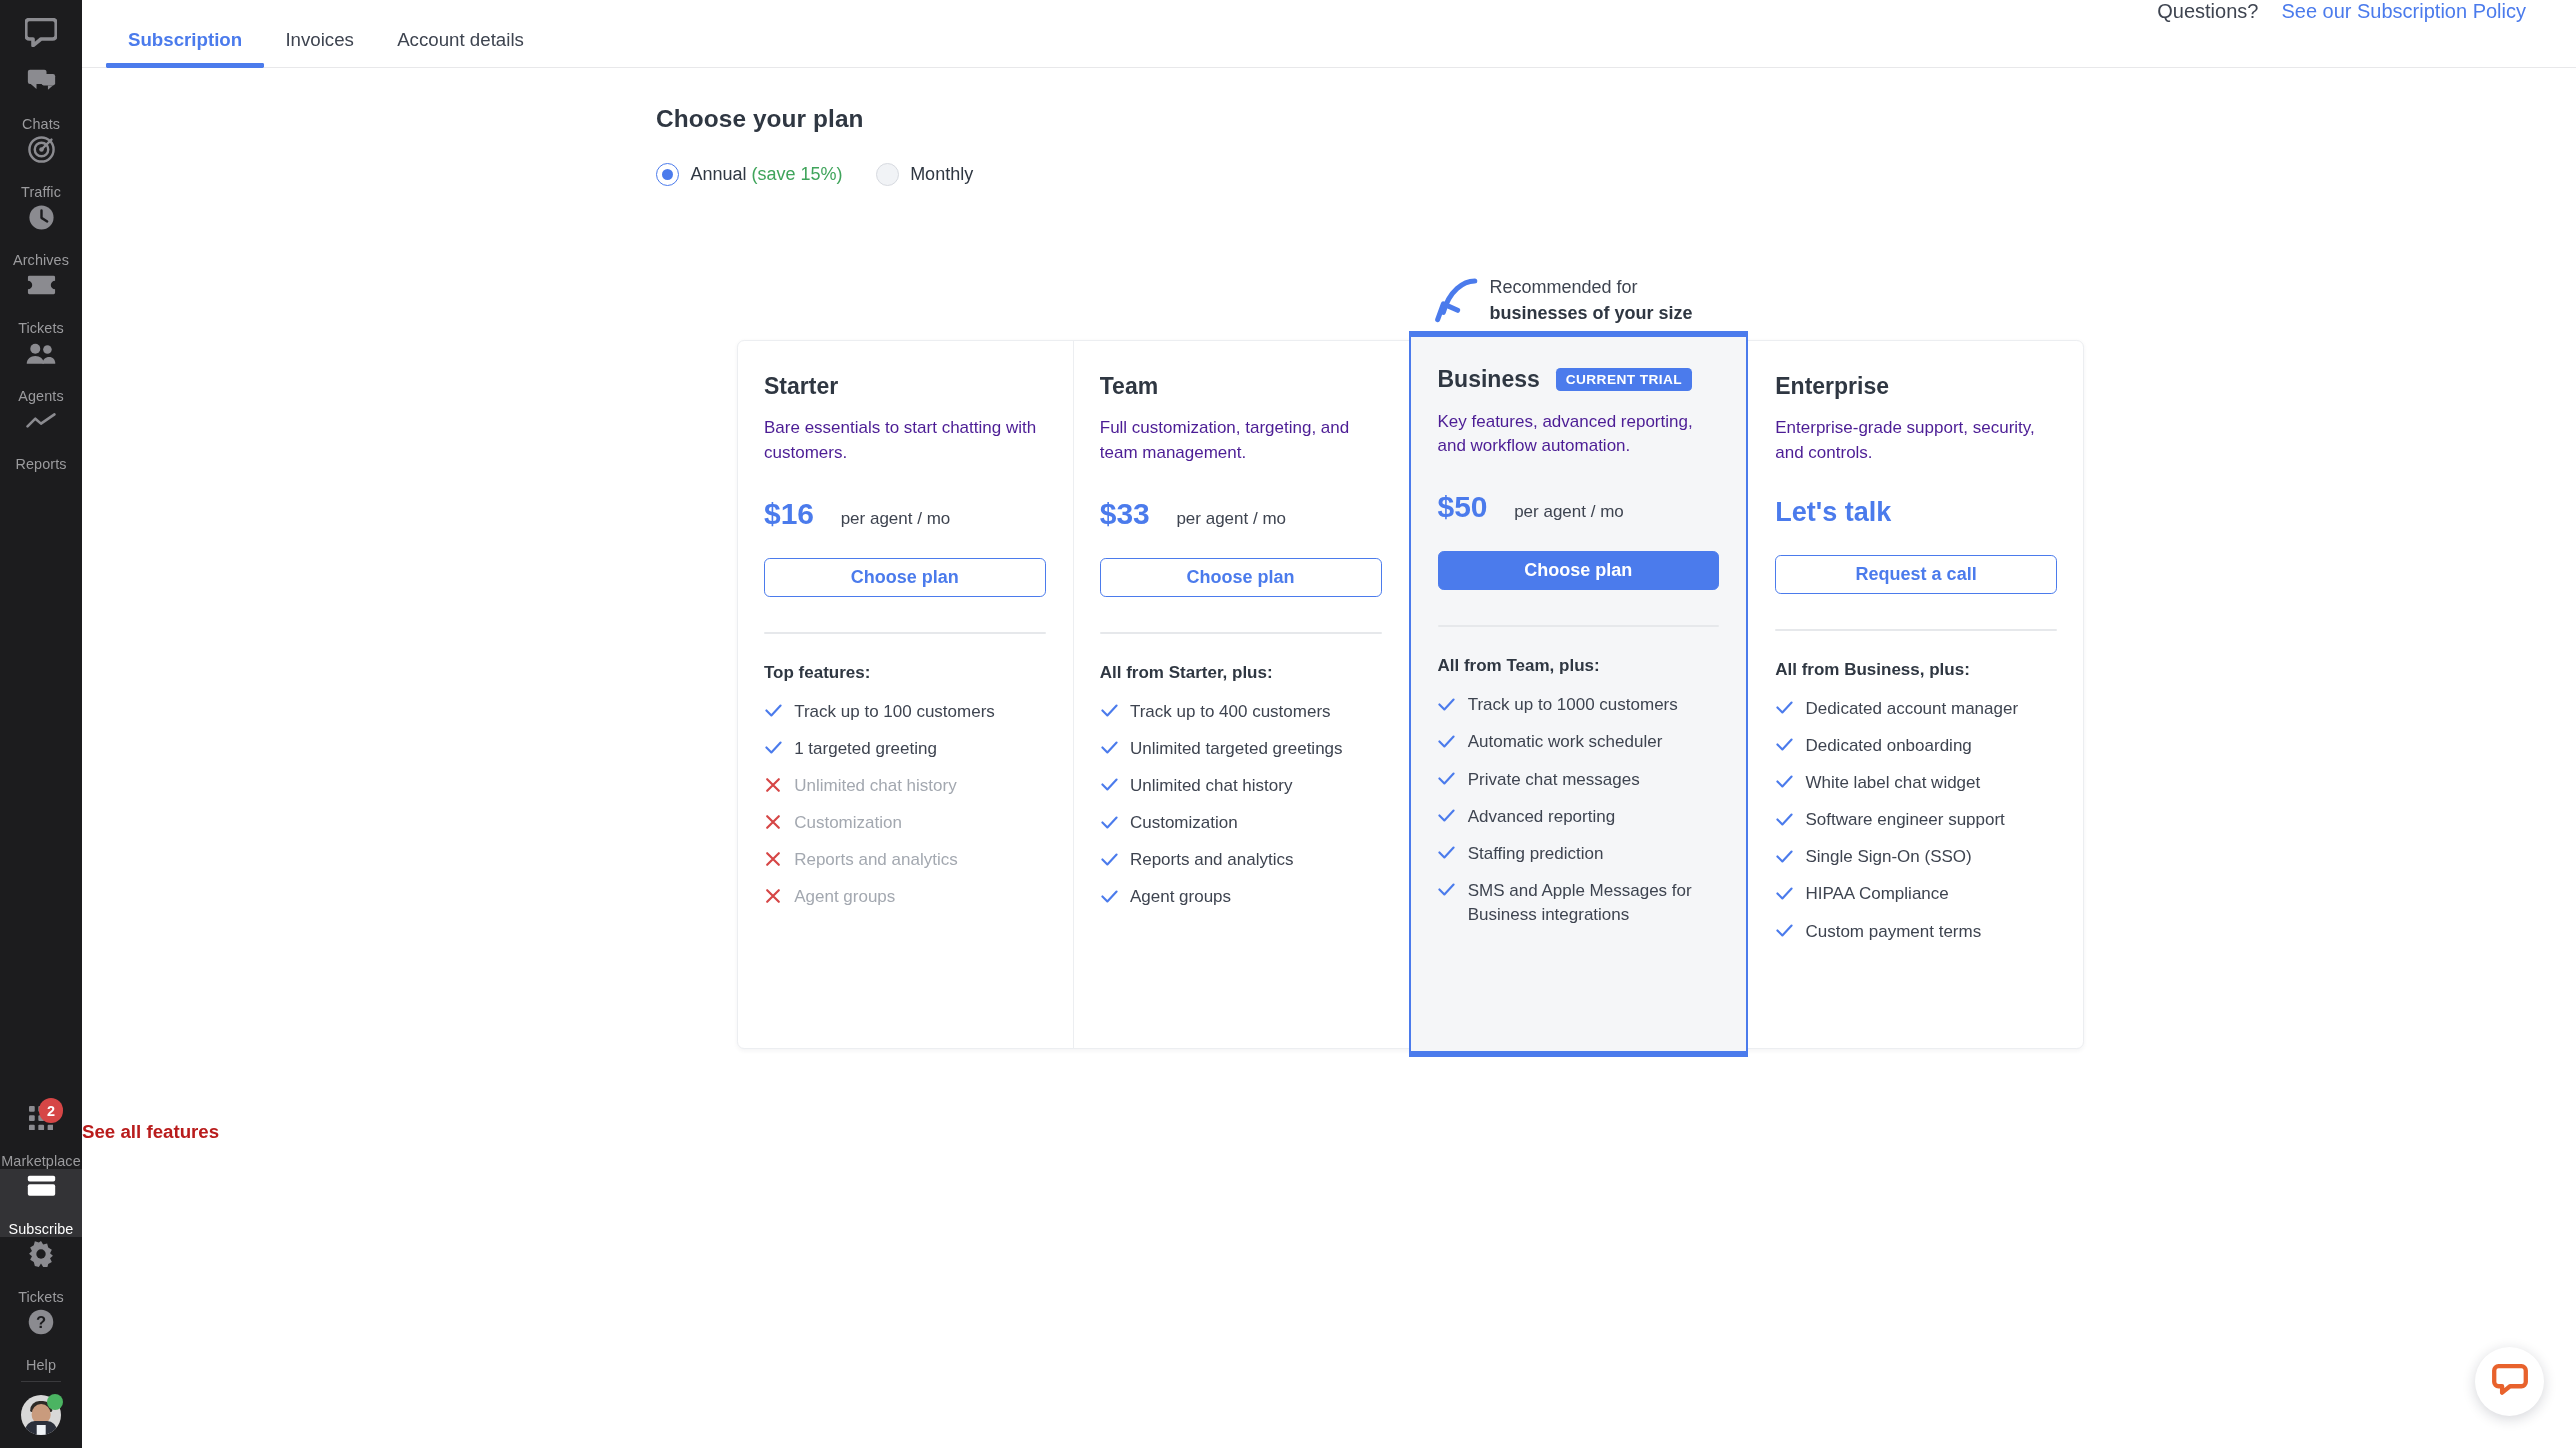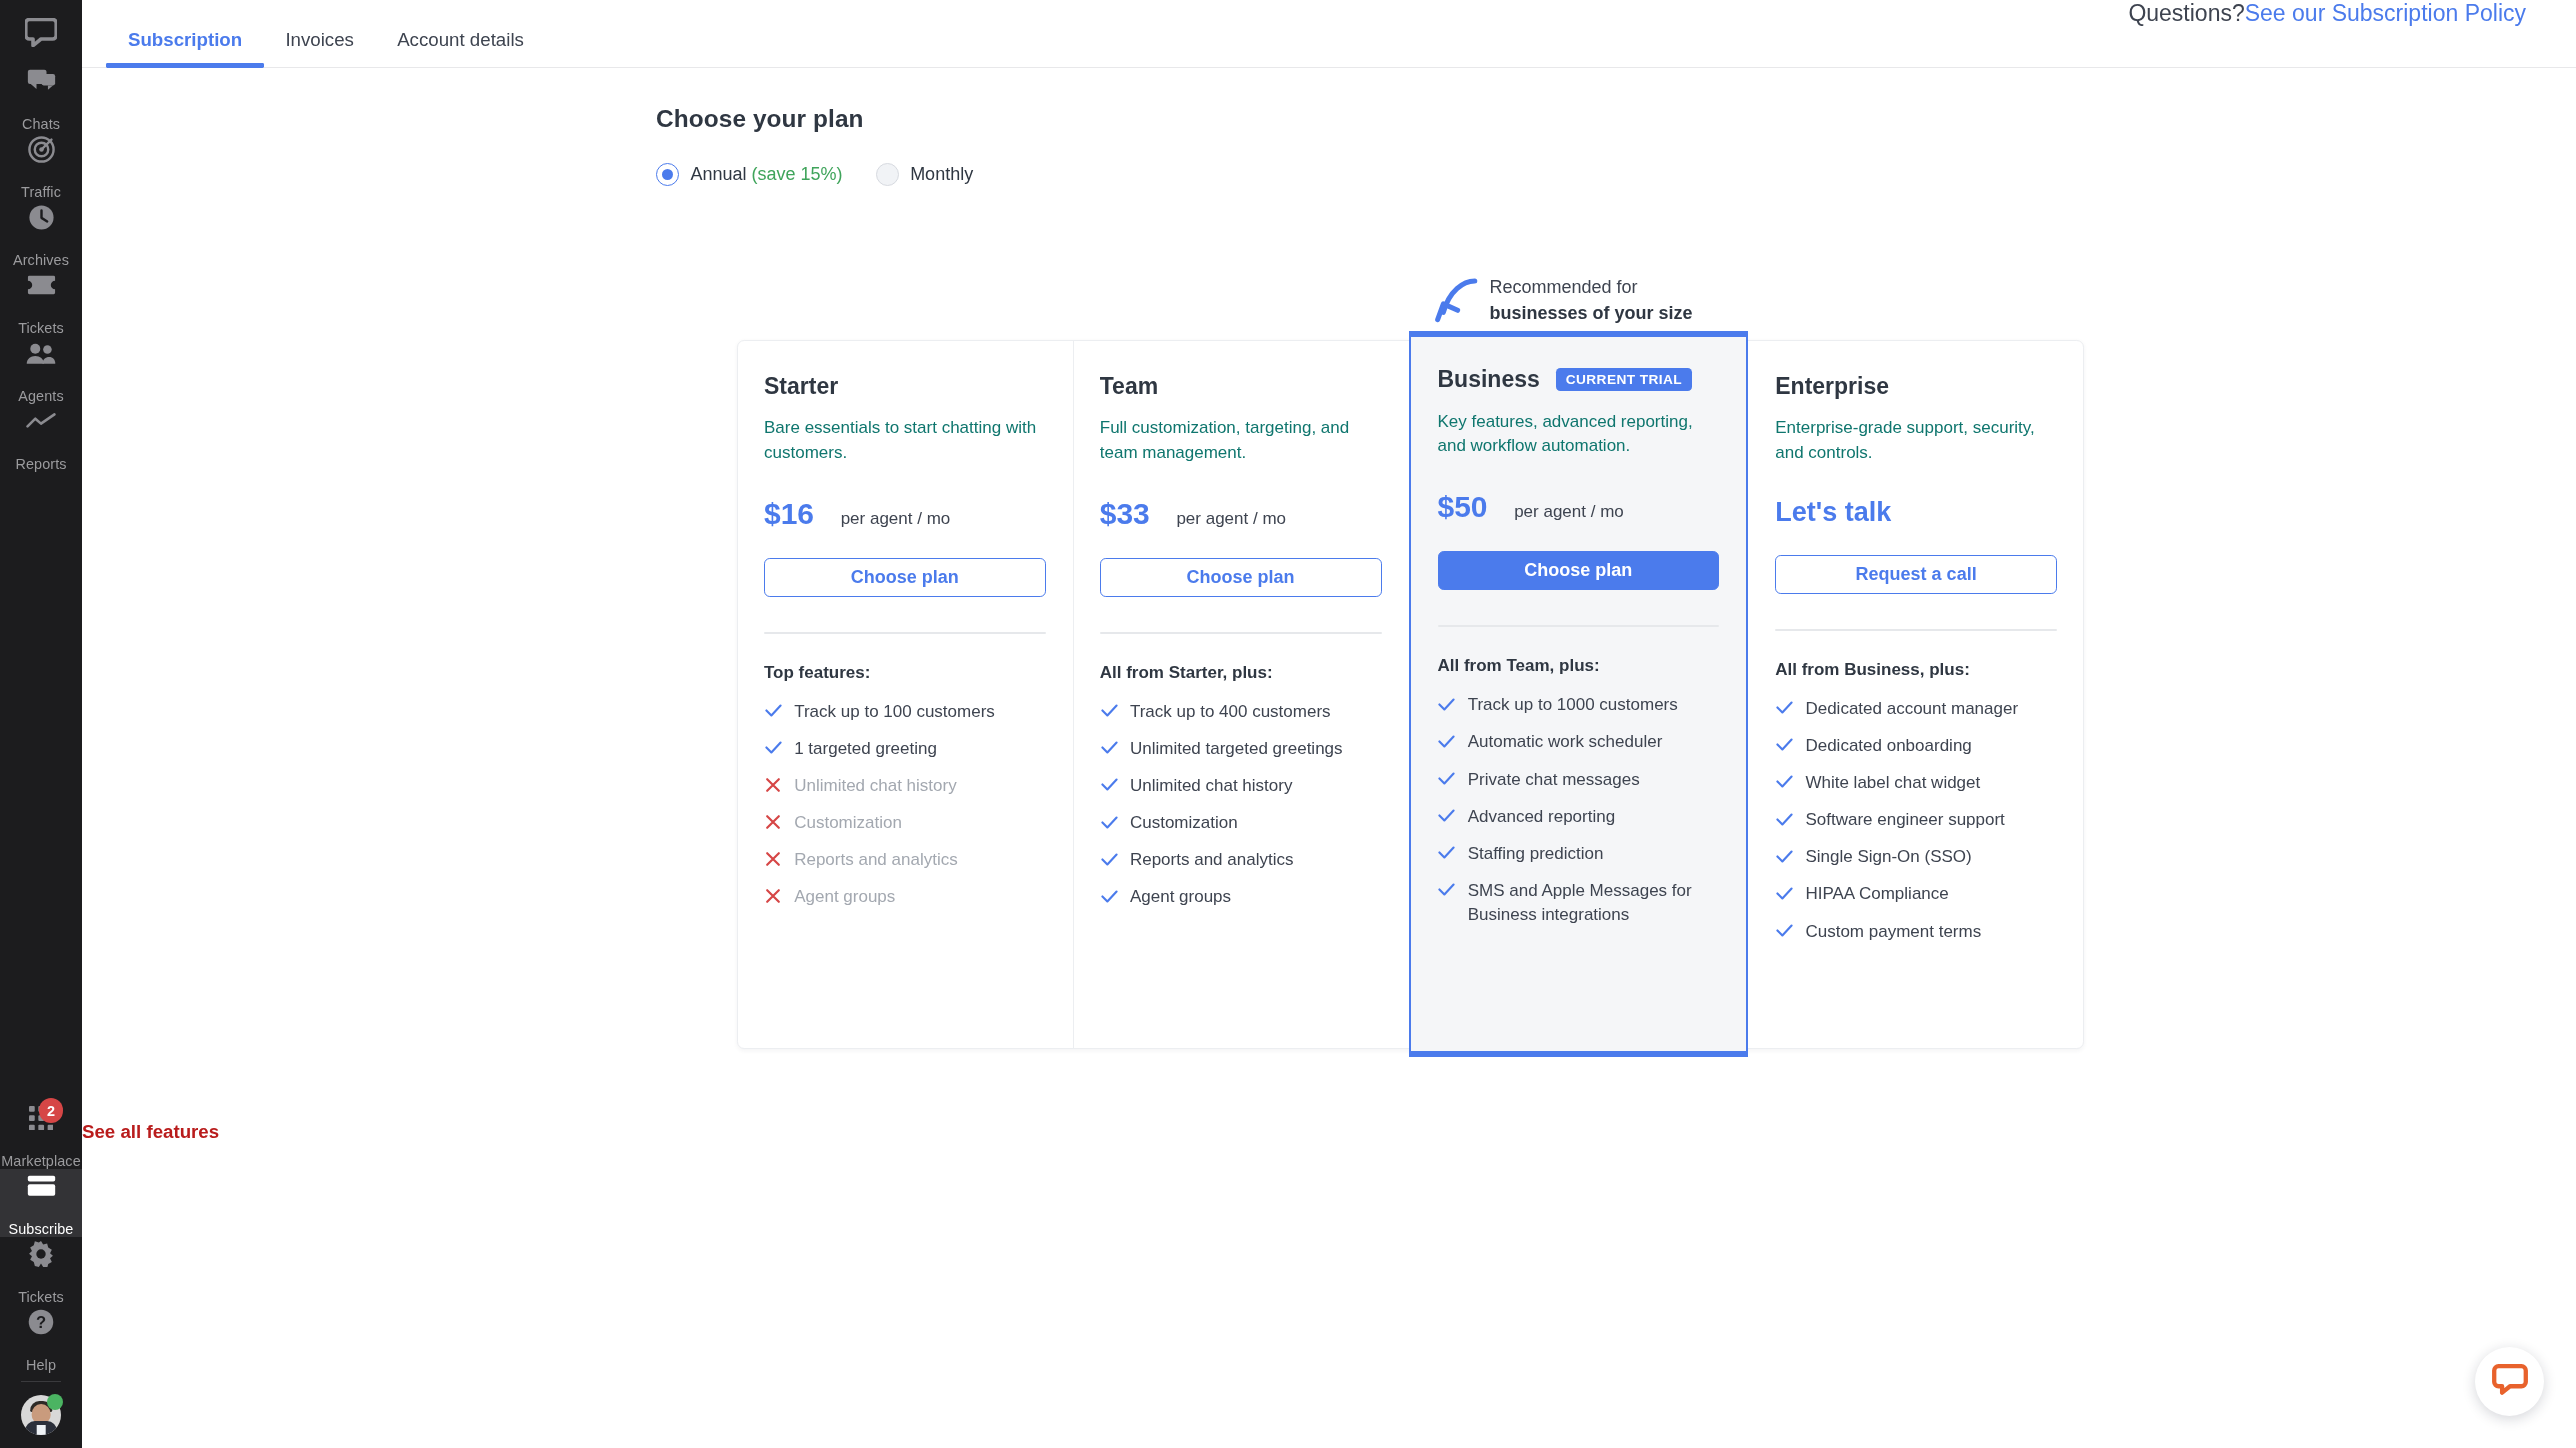--- a/index.html
+++ b/index.html
@@ -95,22 +95,22 @@
     padding: 0 21.6px 17px 21.6px;
     font-size: 18.7px; color: #3e4450; cursor: pointer;
     position: relative; line-height: 1;
   }
   .tab.active { color: #4b7bec; font-weight: bold; }
   .tab.active::after {
     content: ""; position: absolute; left: 0; right: 0; bottom: -1.4px;
     height: 5px; background: #4b7bec; border-radius: 1.4px;
   }
   .questions {
-    font-size: 23px; color: #3e4450; padding-bottom: 20px;
-    display: flex; gap: 0; align-items: baseline;
+    font-size: 20px; color: #3e4450; padding-bottom: 20px;
+    display: flex; gap: 23px; align-items: baseline;
   }
   .questions a { color: #4b7bec; text-decoration: none; cursor: pointer; }
 
   
   .content { position: relative; padding-top: 37px; }
   .page-title {
     font-size: 24.4px; font-weight: bold; color: #2f3742;
     margin-left: 574px; letter-spacing: 0.1px;
   }
   .billing-toggle {
@@ -173,21 +173,21 @@
   .col.featured::before { display: none; }
 
   .plan-head { display: flex; align-items: center; gap: 16px; min-height: 32px; }
   .plan-name { font-size: 23px; font-weight: bold; color: #2f3742; line-height: 1; }
   .trial-badge {
     background: #4b7bec; color: #fff; font-size: 13.7px; font-weight: bold;
     letter-spacing: 0.4px; padding: 5px 10px 4.3px 10px; border-radius: 4.3px;
     line-height: 1; white-space: nowrap;
   }
   .plan-desc {
-    margin-top: 14.4px; font-size: 17px; color: #0f766e;
+    margin-top: 14.4px; font-size: 17px; color: #4c1d95;
     line-height: 1.45; max-width: 302px;
   }
   .price-row { margin-top: 33px; display: flex; align-items: baseline; gap: 8.6px; }
   .price { font-size: 30px; font-weight: bold; color: #4b7bec; line-height: 1; }
   .price-unit { font-size: 17px; color: #3e4450; margin-left: 18px; }
   .lets-talk { margin-top: 33px; font-size: 27px; font-weight: bold; color: #4b7bec; line-height: 1; }
 
   .plan-btn {
     margin-top: 29px; width: 100%; height: 39px;
     border: 1.4px solid #4b7bec; border-radius: 5.8px;

